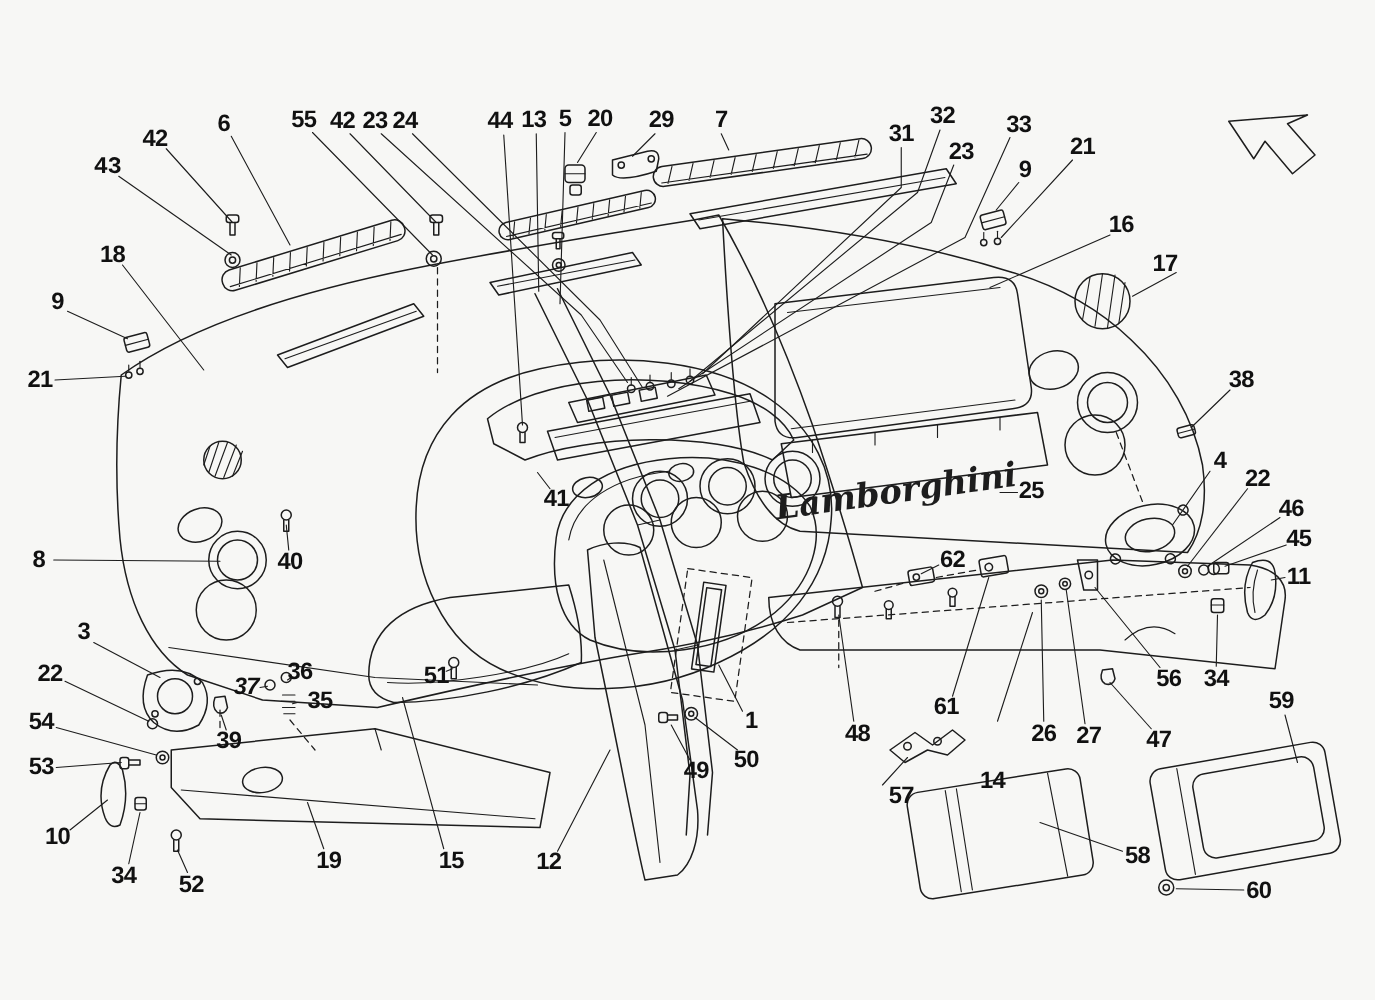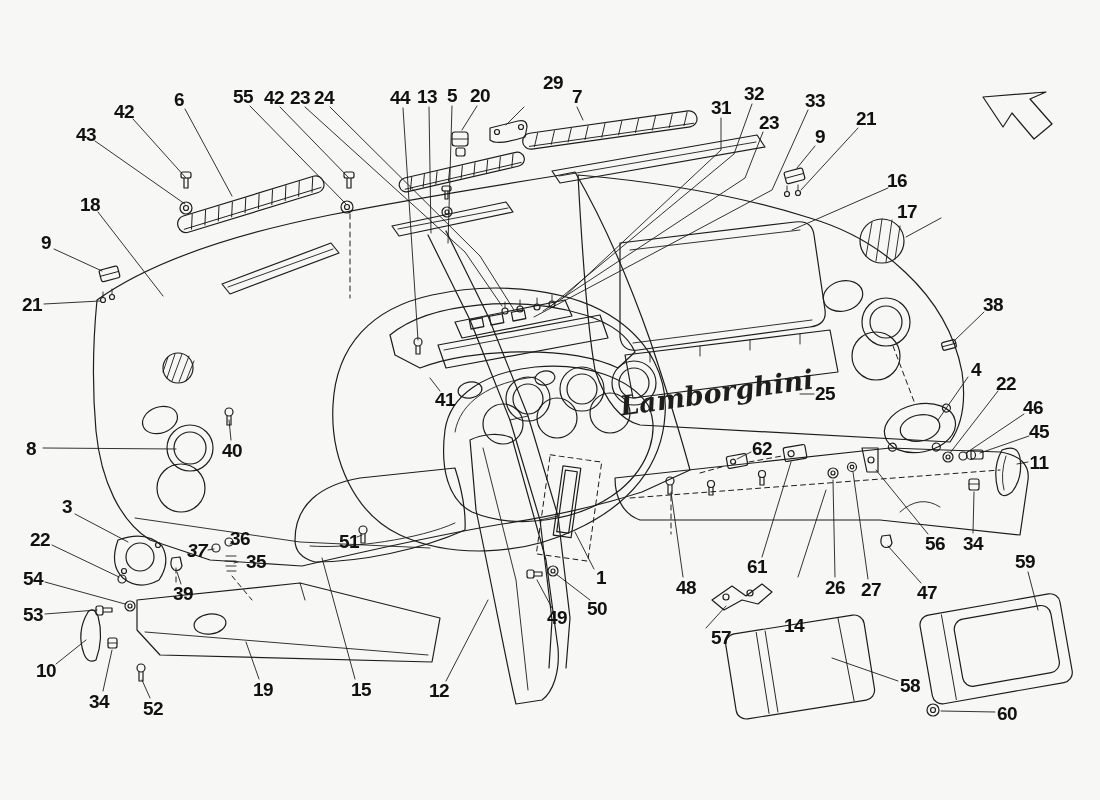--- a/index.html
+++ b/index.html
@@ -395,41 +395,41 @@
         <polyline points="1024,414 966,453"></polyline>
         <polyline points="1029,436 980,453"></polyline>
         <polyline points="1028,462 1017,464"></polyline>
         <polyline points="1028,572 1038,610"></polyline>
         <polyline points="898,681 832,658"></polyline>
         <polyline points="995,712 941,711"></polyline>
       </g>
   </svg>
 
   <div id="labels">
-      <div class="part-label" style="left: 86px; top: 134px;">43</div>
+      <div class="part-label" style="left: 86px; top: 134px; font-family: Liberation Mono, monospace;">43</div>
       <div class="part-label" style="left: 124px; top: 111px;">42</div>
       <div class="part-label" style="left: 179px; top: 99px;">6</div>
       <div class="part-label" style="left: 243px; top: 96px;">55</div>
       <div class="part-label" style="left: 274px; top: 97px;">42</div>
       <div class="part-label" style="left: 300px; top: 97px;">23</div>
       <div class="part-label" style="left: 324px; top: 97px;">24</div>
       <div class="part-label" style="left: 400px; top: 97px;">44</div>
       <div class="part-label" style="left: 427px; top: 96px;">13</div>
       <div class="part-label" style="left: 452px; top: 95px;">5</div>
       <div class="part-label" style="left: 480px; top: 95px;">20</div>
-      <div class="part-label" style="left: 529px; top: 82px; margin-left: 24px;">29</div>
+      <div class="part-label" style="left: 529px; top: 96px;">29</div>
       <div class="part-label" style="left: 577px; top: 96px;">7</div>
       <div class="part-label" style="left: 721px; top: 107px;">31</div>
       <div class="part-label" style="left: 754px; top: 93px;">32</div>
       <div class="part-label" style="left: 769px; top: 122px;">23</div>
       <div class="part-label" style="left: 815px; top: 100px;">33</div>
       <div class="part-label" style="left: 820px; top: 136px;">9</div>
       <div class="part-label" style="left: 866px; top: 118px;">21</div>
       <div class="part-label" style="left: 897px; top: 180px;">16</div>
-      <div class="part-label" style="left: 907px; top: 211px;">17</div>
+      <div class="part-label" style="left: 932px; top: 211px;">17</div>
       <div class="part-label" style="left: 993px; top: 304px;">38</div>
       <div class="part-label" style="left: 90px; top: 204px;">18</div>
       <div class="part-label" style="left: 46px; top: 242px;">9</div>
       <div class="part-label" style="left: 32px; top: 304px;">21</div>
       <div class="part-label" style="left: 31px; top: 448px;">8</div>
       <div class="part-label" style="left: 67px; top: 506px;">3</div>
       <div class="part-label" style="left: 40px; top: 539px;">22</div>
       <div class="part-label" style="left: 33px; top: 578px; text-align: center;">54</div>
       <div class="part-label" style="left: 33px; top: 614px;">53</div>
       <div class="part-label" style="left: 46px; top: 670px;">10</div>

